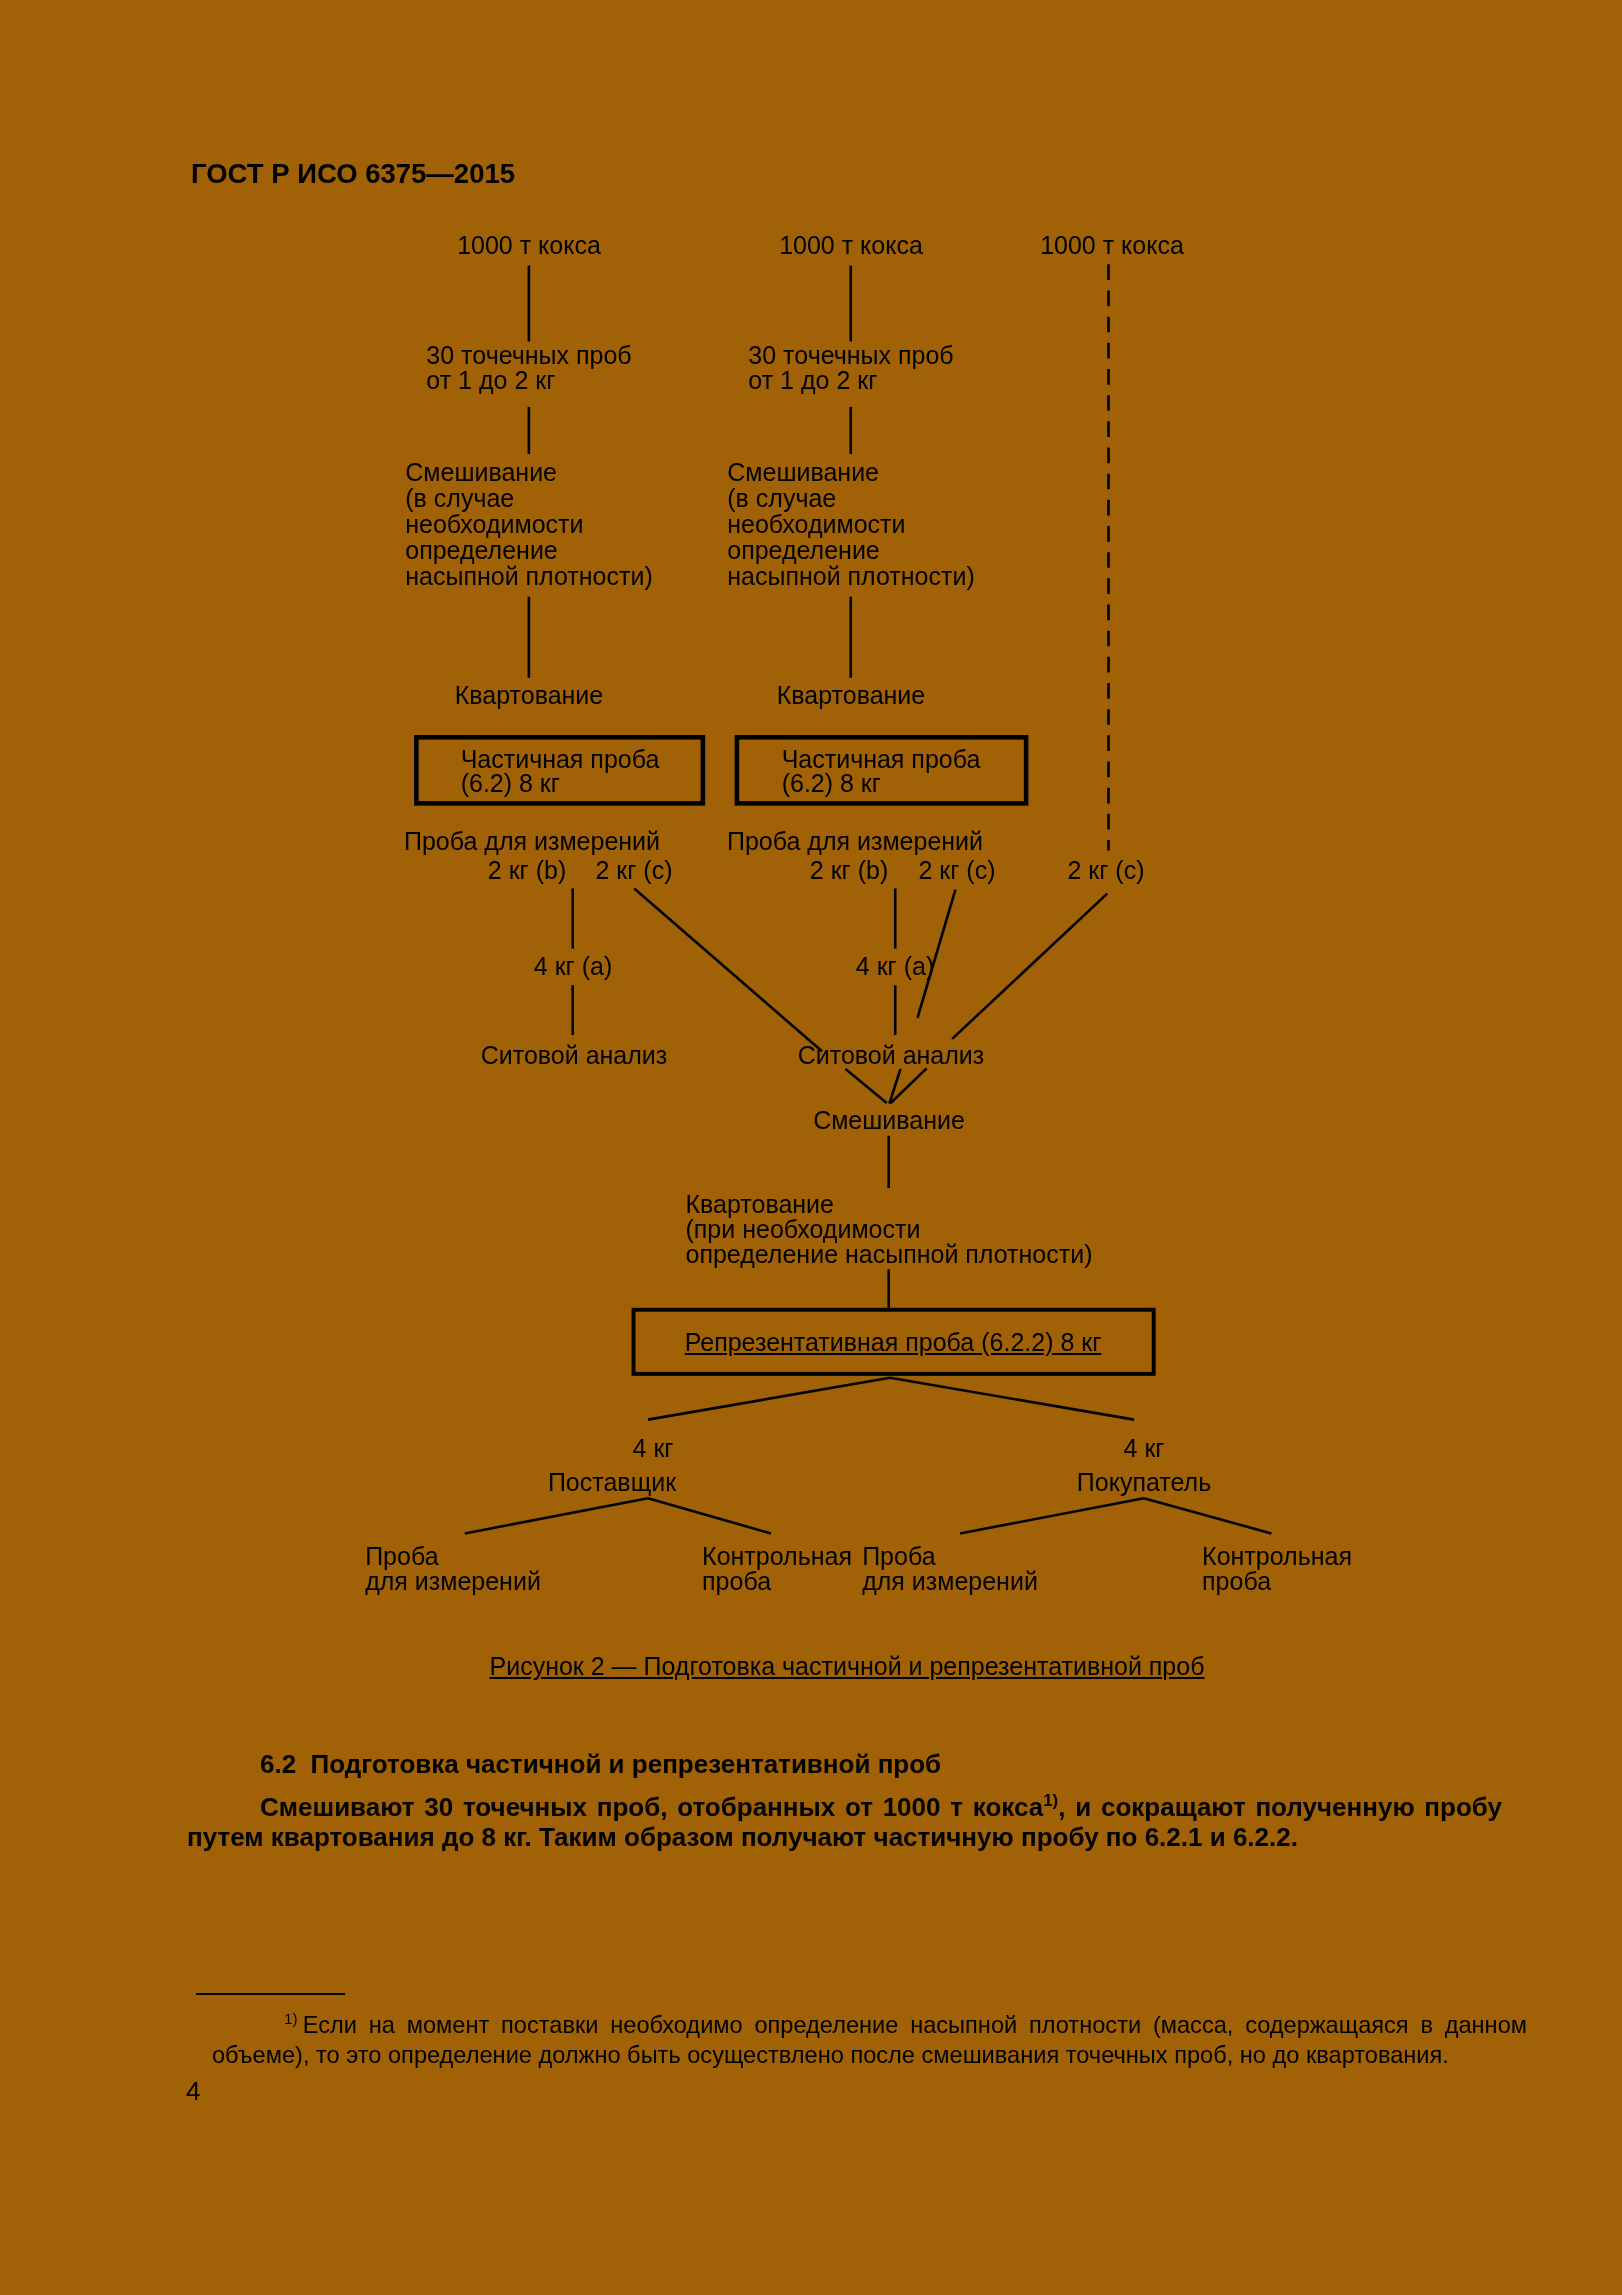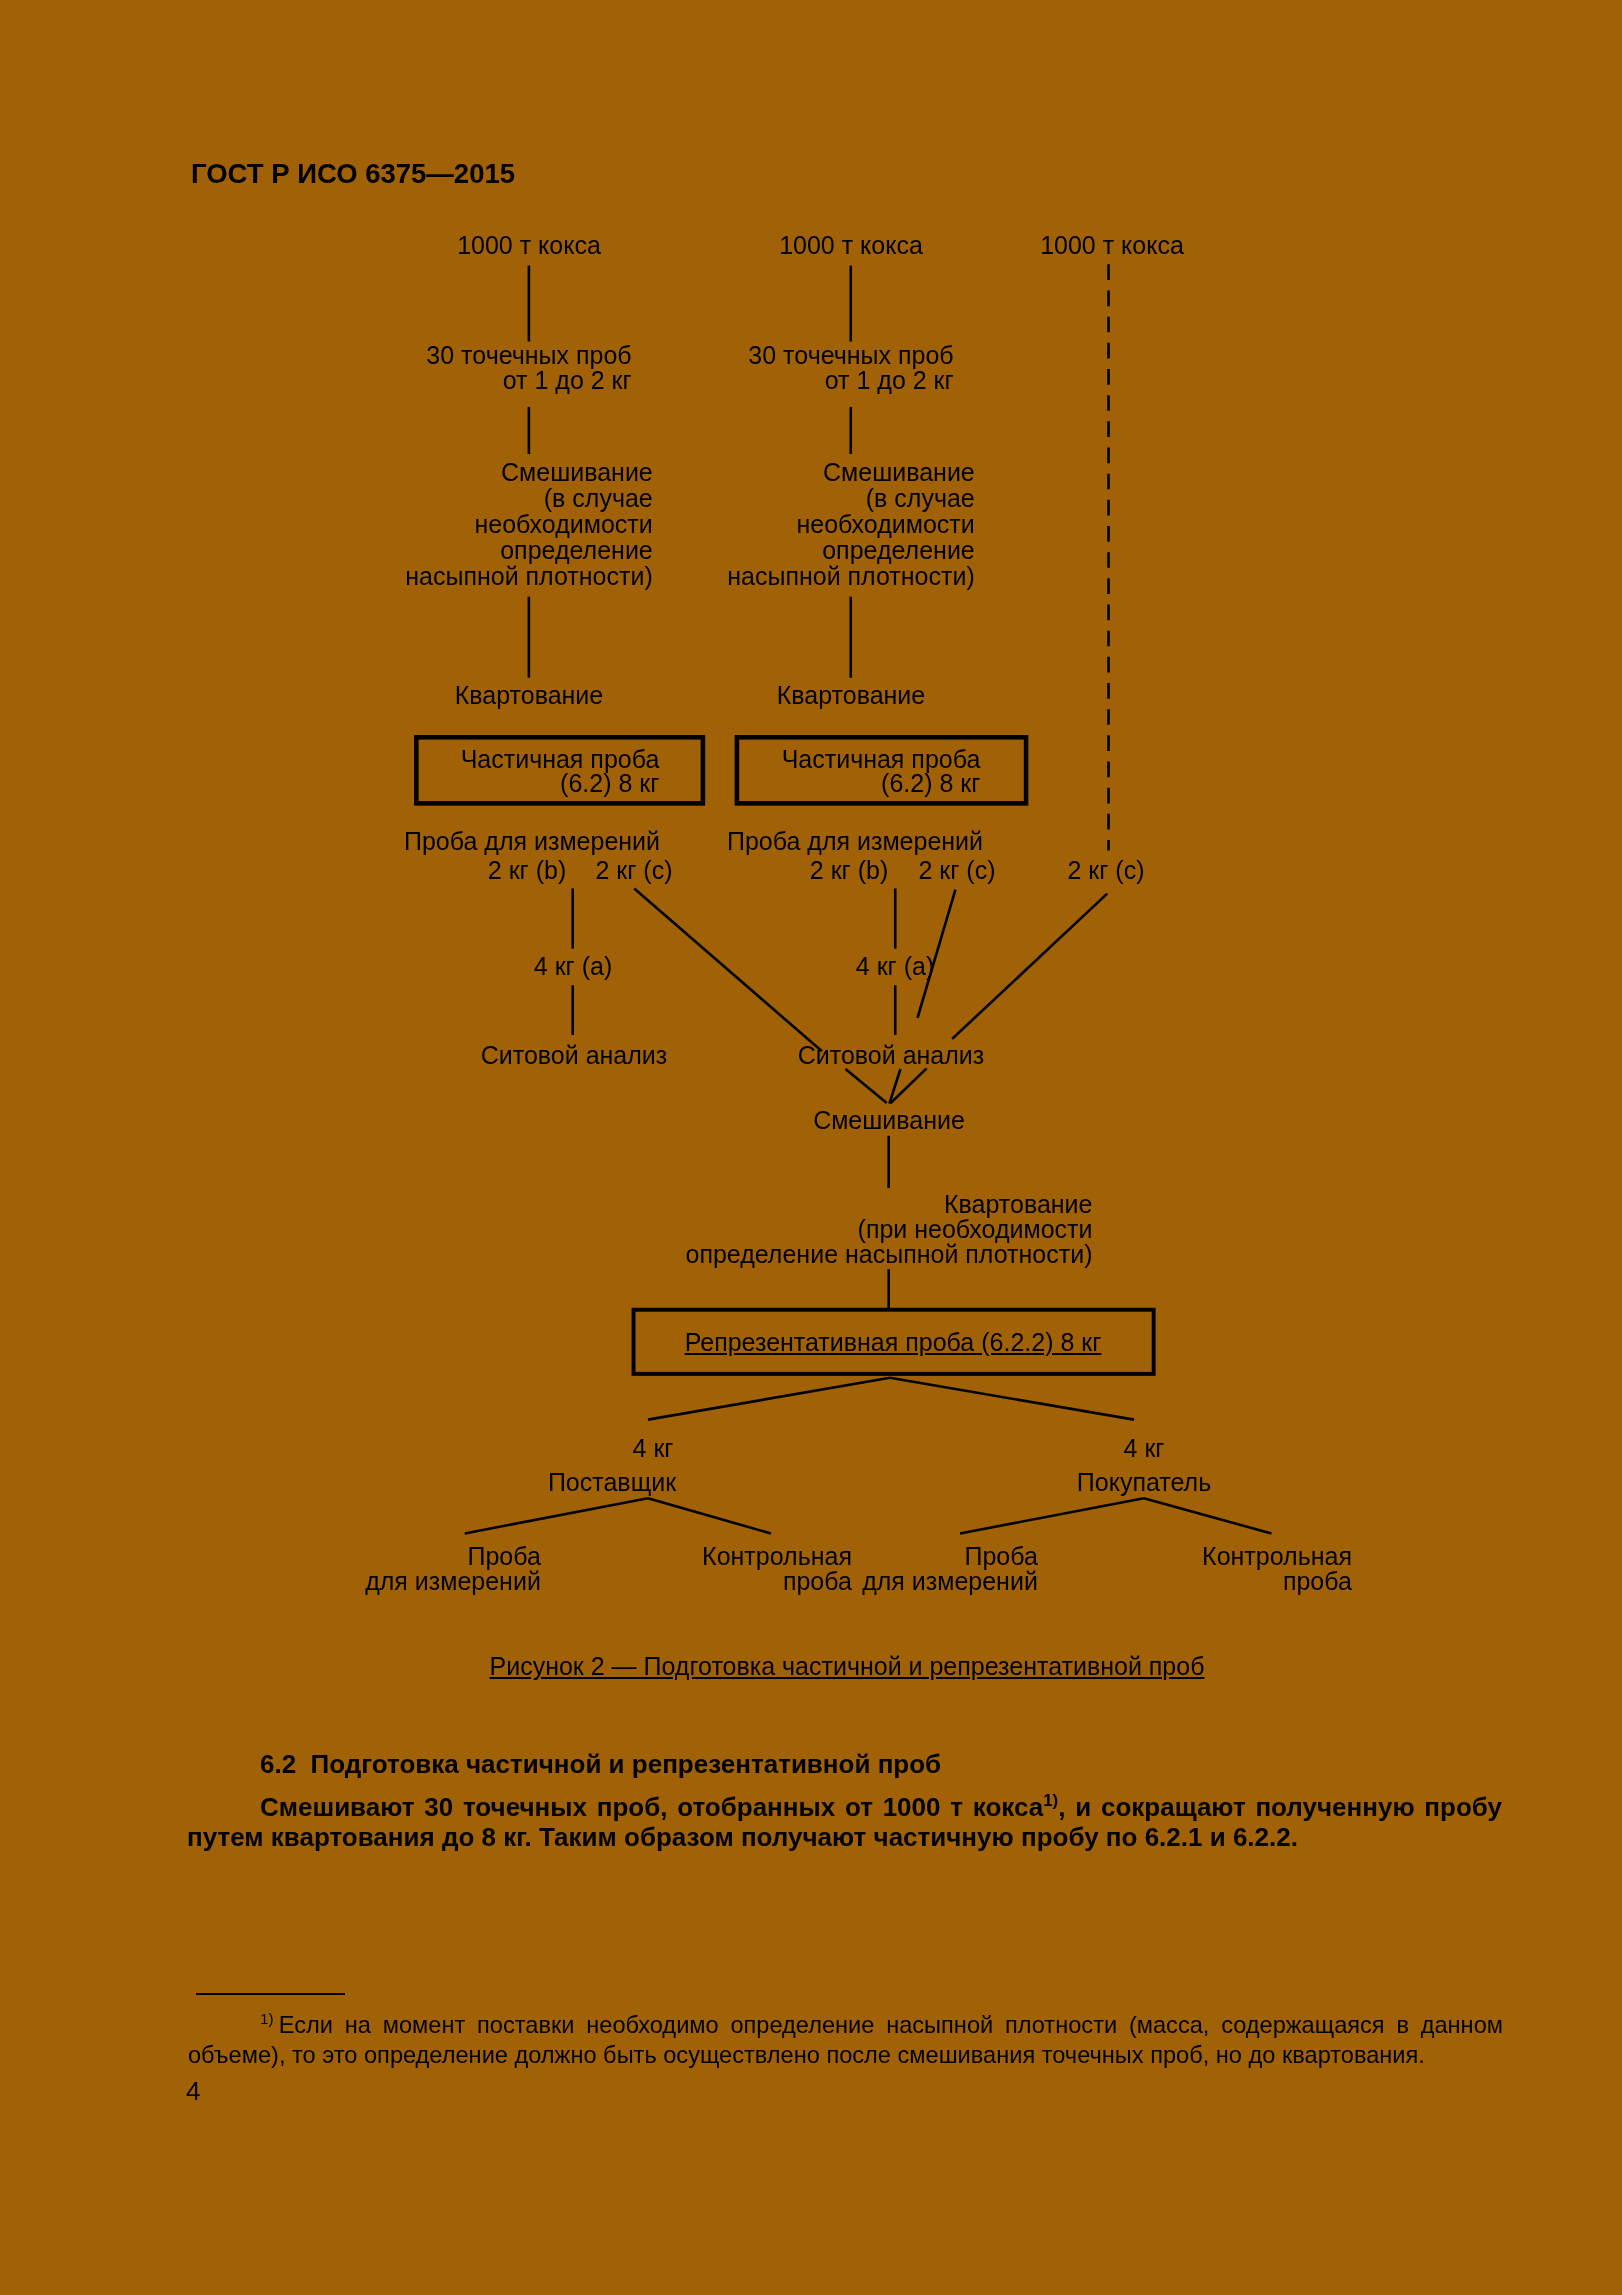--- a/index.html
+++ b/index.html
@@ -8,21 +8,21 @@
     width:1623px;height:2295px;
     background:#a16207;
     font-family:"Liberation Sans", sans-serif;
     color:#000000;
     overflow:hidden;
   }
   svg.lines{position:absolute;left:0;top:0;}
   .fc{ 
     position:absolute;
     transform:translateX(-50%);
-    text-align:right;
+    text-align:left;
     white-space:pre-line;
     font-size:25px;
     line-height:26px;
   }
   .lh38{line-height:25px;}
   .lh36{line-height:23.6px;}
   .lt{ 
     position:absolute;
     white-space:pre-line;
   }
@@ -31,20 +31,21 @@
   .body-par{
     font-size:26px;line-height:30px;
     text-align:justify;
     text-indent:73px;
     font-weight:bold;
   }
   .footnote{
     font-size:23.6px;line-height:30px;
     text-align:justify;
     text-indent:72px;
+    margin-left:24px;
   }
   .caption{font-size:25px;line-height:26px;text-decoration:underline;}
   .pagenum{font-size:26px;line-height:27.5px;}
   sup.s{font-size:65%;vertical-align:super;line-height:0;}
   .rule{position:absolute;background:#000;}
 </style>
 </head>
 <body>
 
 <div id="page">

